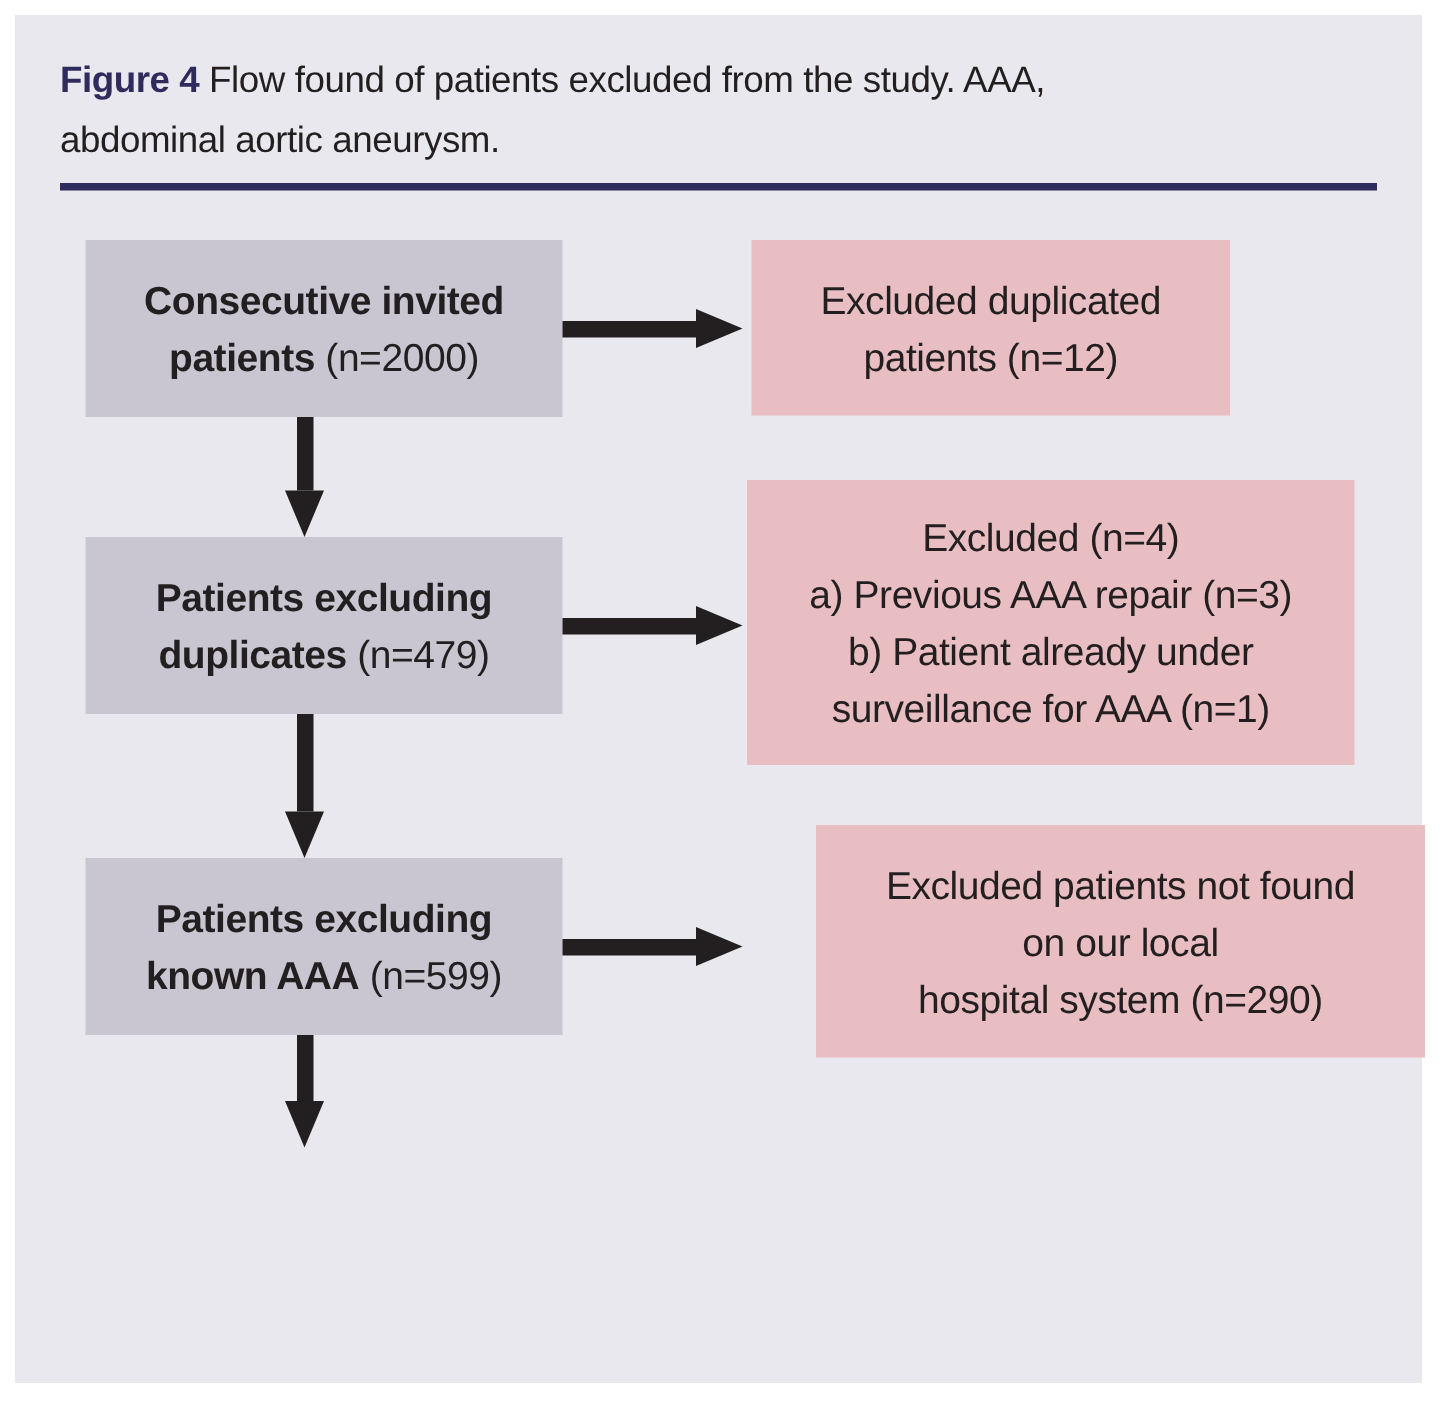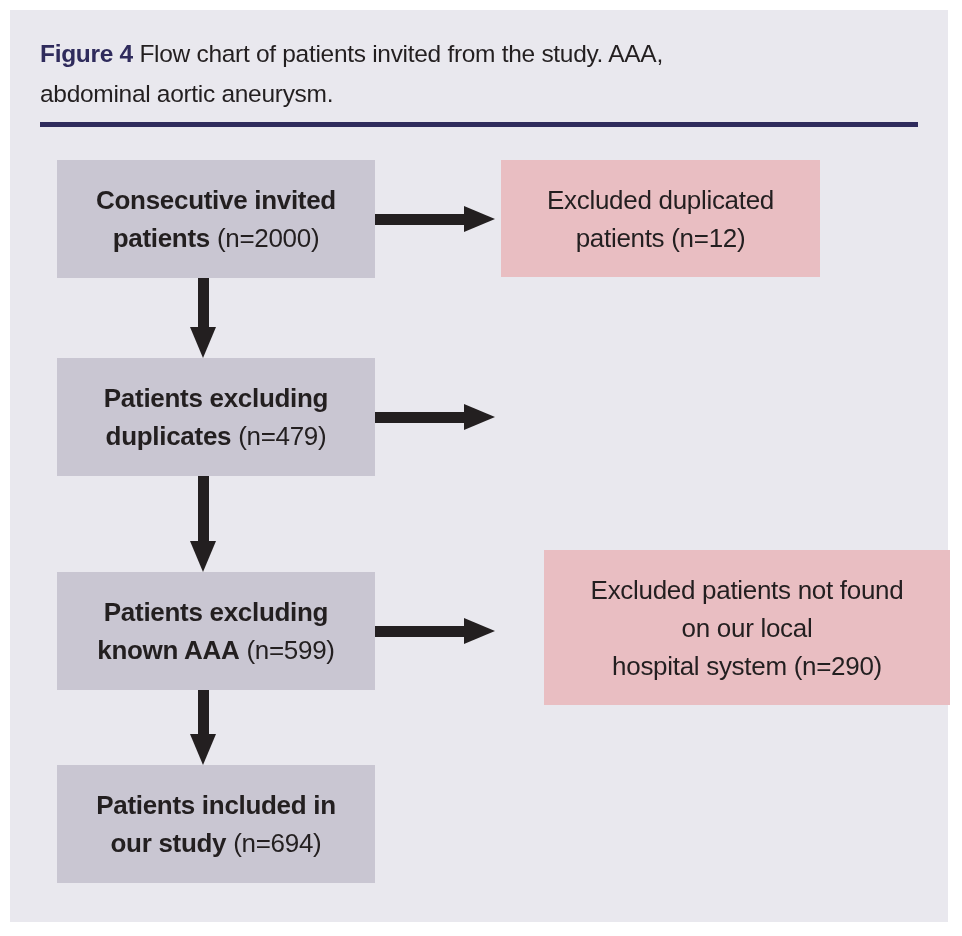--- a/index.html
+++ b/index.html
@@ -95,45 +95,47 @@
   .ha1 { left: 365px; top: 191px; width: 120px; }
   .ha2 { left: 365px; top: 389px; width: 120px; }
   .ha3 { left: 365px; top: 603px; width: 120px; }
 </style>
 </head>
 <body>
 
 <div class="page">
   <div class="panel">
 
-    <div class="caption"><span class="fig-label">Figure 4</span><span> Flow chart of patients invited from the study. AAA,
+    <div class="caption"><span class="fig-label">Figure 4</span><span> Flow found of patients excluded from the study. AAA,
 abdominal aortic aneurysm.</span></div>
 
     <div class="caption-rule"></div>
 
     <div class="box gray l1">
       <div class="box-inner"><span class="b">Consecutive invited
 patients</span><span> (n=2000)</span></div>
     </div>
     <div class="box gray l2">
       <div class="box-inner"><span class="b">Patients excluding
 duplicates</span><span> (n=479)</span></div>
     </div>
     <div class="box gray l3">
       <div class="box-inner"><span class="b">Patients excluding
 known AAA</span><span> (n=599)</span></div>
     </div>
-    <div class="box gray l4">
-      <div class="box-inner"><span class="b">Patients included in
-our study</span><span> (n=694)</span></div>
-    </div>
 
     <div class="box pink r1">
       <div class="box-inner">Excluded duplicated
 patients (n=12)</div>
+    </div>
+    <div class="box pink r2">
+      <div class="box-inner">Excluded (n=4)
+a) Previous AAA repair (n=3)
+b) Patient already under
+surveillance for AAA (n=1)</div>
     </div>
     <div class="box pink r3">
       <div class="box-inner">Excluded patients not found
 on our local
 hospital system (n=290)</div>
     </div>
 
     <div class="v-arrow va1">
       <div class="v-shaft"></div>
       <div class="v-head"></div>

